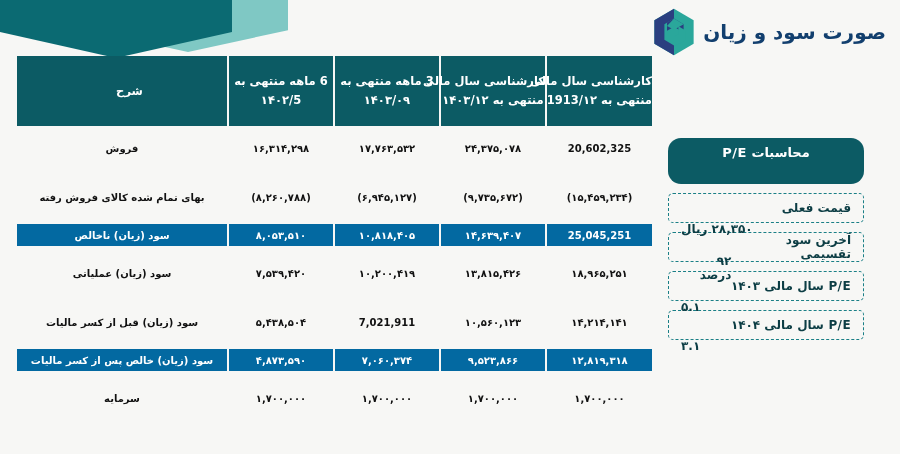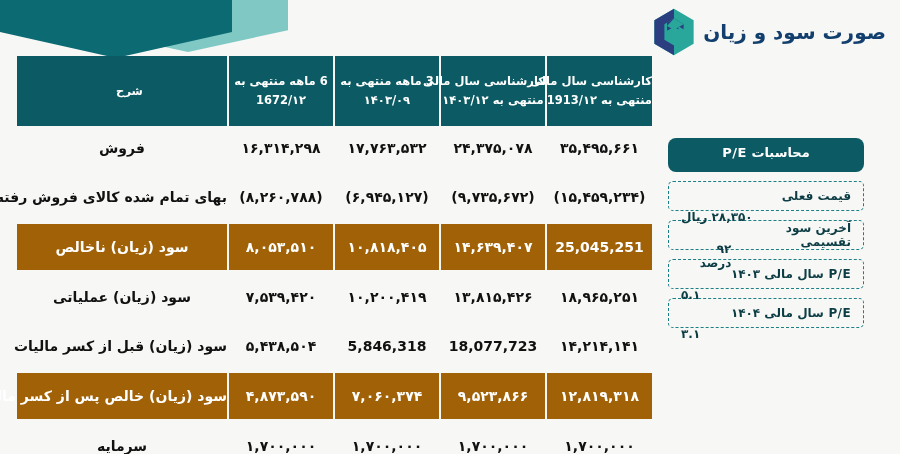--- a/index.html
+++ b/index.html
@@ -40,21 +40,21 @@
   
   .stmt-table{
     position:absolute;left:17px;top:56px;
     width:635px;
     border-collapse:separate;border-spacing:0;
     direction:rtl;table-layout:fixed;
   }
   .stmt-table td,.stmt-table th{
     padding:0;margin:0;
     text-align:center;vertical-align:middle;
-    font-size:14px;
+    font-size:10px;
     white-space:nowrap;
   }
   col.c-desc{width:210px;}
   col.c-num{width:106px;}
   col.c-num-w{width:107px;}
 
   tr.head-row th{
     background:#0c5b64;color:#ffffff;
     height:70px;font-weight:bold;font-size:11.5px;
     border-left:2px solid #f7f7f5;
@@ -64,39 +64,39 @@
   tr.head-row th .ln{display:block;}
 
   tr.plain-row td{
     background:#f7f7f5;color:#111111;
     height:44px;font-weight:bold;
     border-left:2px solid #f7f7f5;
   }
   tr.plain-row td:last-child{border-left:none;}
 
   tr.hl-row td{
-    background:#a16207;color:#ffffff;
-    height:46px;font-weight:bold;
+    background:#0369a1;color:#ffffff;
+    height:22px;font-weight:bold;
     border-left:2px solid #f7f7f5;
   }
   tr.hl-row td:last-child{border-left:none;}
 
   td.neg{color:#ee2222;}
   td.desc{font-weight:bold;}
   .spacer-row td{height:5px;background:#f7f7f5;border:none;}
 
   
   .pe-panel{
     position:absolute;left:668px;top:138px;
     width:196px;direction:rtl;
   }
   .pe-head{
     background:#0c5b64;color:#ffffff;
-    border-radius:8px;
-    height:34px;line-height:30px;
+    border-radius:13px;
+    height:46px;line-height:30px;
     text-align:center;font-size:13px;font-weight:bold;
     letter-spacing:.5px;
   }
   .pe-row{
     margin-top:9px;
     border:1.5px dashed #1a7f86;
     border-radius:5px;
     height:30px;
     display:flex;align-items:center;
     justify-content:space-between;
@@ -143,30 +143,30 @@
         <th>
           <span class="ln">کارشناسی سال مالی</span>
           <span class="ln">منتهی به ۱۴۰۳/۱۲</span>
         </th>
         <th>
           <span class="ln">3 ماهه منتهی به</span>
           <span class="ln">۱۴۰۳/۰۹</span>
         </th>
         <th>
           <span class="ln">6 ماهه منتهی به</span>
-          <span class="ln">1672/۱۲</span>
+          <span class="ln">۱۴۰۲/5</span>
         </th>
         <th>
           <span class="ln">شرح</span>
         </th>
       </tr>
     </thead>
     <tbody id="tbody">
         <tr class="plain-row">
-          <td>۳۵,۴۹۵,۶۶۱</td>
+          <td>20,602,325</td>
           <td>۲۴,۳۷۵,۰۷۸</td>
           <td>۱۷,۷۶۳,۵۳۲</td>
           <td>۱۶,۳۱۴,۲۹۸</td>
           <td class="desc">فروش</td>
         </tr>
         <tr class="spacer-row">
           <td colspan="5"></td>
         </tr>
         <tr class="plain-row">
           <td class="neg">(۱۵,۴۵۹,۲۳۴)</td>
@@ -193,22 +193,22 @@
           <td>۱۳,۸۱۵,۴۲۶</td>
           <td>۱۰,۲۰۰,۴۱۹</td>
           <td>۷,۵۳۹,۴۲۰</td>
           <td class="desc">سود (زیان) عملیاتی</td>
         </tr>
         <tr class="spacer-row">
           <td colspan="5"></td>
         </tr>
         <tr class="plain-row">
           <td>۱۴,۲۱۴,۱۴۱</td>
-          <td>18,077,723</td>
-          <td>5,846,318</td>
+          <td>۱۰,۵۶۰,۱۲۳</td>
+          <td>7,021,911</td>
           <td>۵,۴۳۸,۵۰۴</td>
           <td class="desc">سود (زیان) قبل از کسر مالیات</td>
         </tr>
         <tr class="spacer-row">
           <td colspan="5"></td>
         </tr>
         <tr class="hl-row">
           <td>۱۲,۸۱۹,۳۱۸</td>
           <td>۹,۵۲۳,۸۶۶</td>
           <td>۷,۰۶۰,۳۷۴</td>

